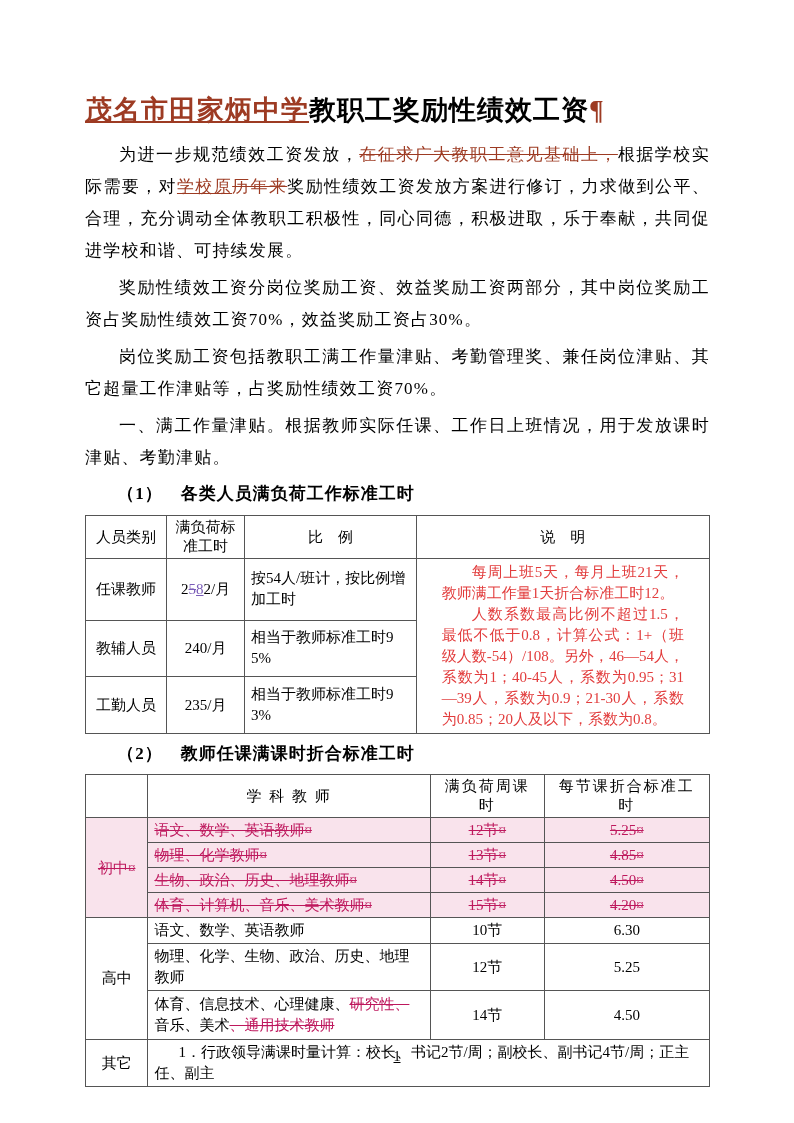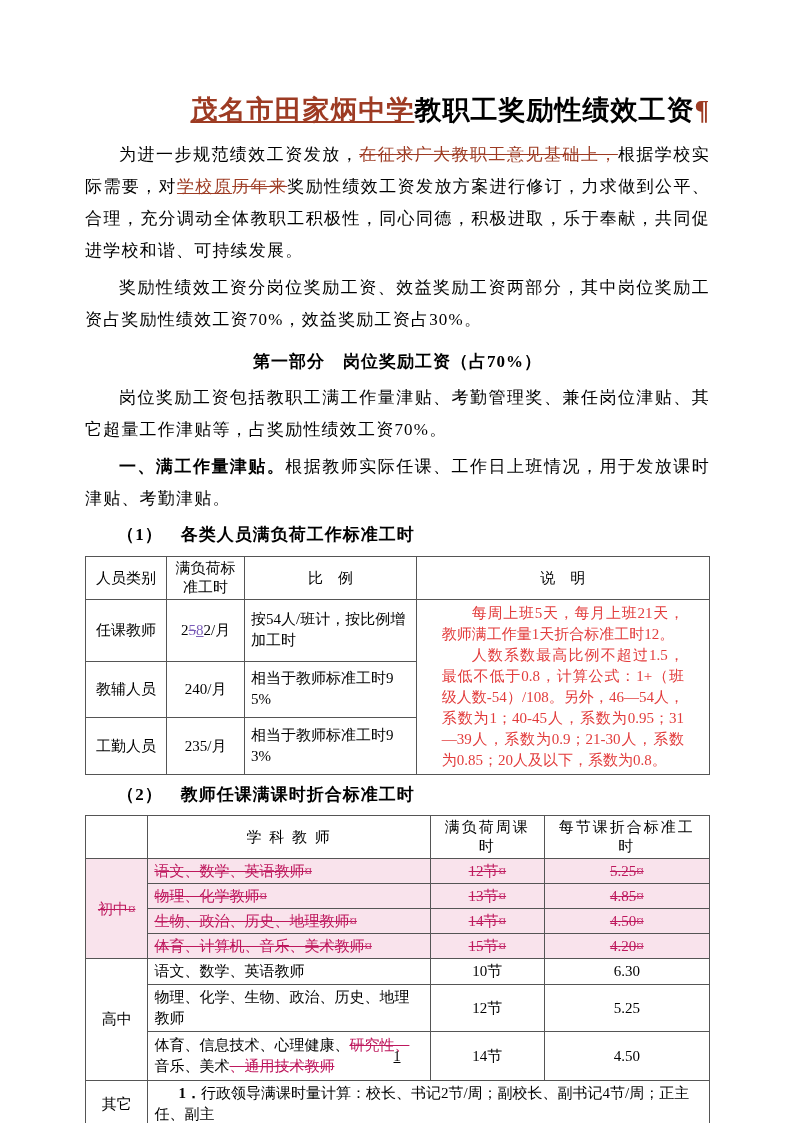--- a/index.html
+++ b/index.html
@@ -4,42 +4,42 @@
 <style>
   html,body{margin:0;padding:0;background:#e8e8e8;}
   .page{
     width:794px;height:1123px;margin:0 auto;background:#ffffff;
     box-sizing:border-box;padding:92px 84px 0 85px;position:relative;
     font-family:"Liberation Serif","DejaVu Serif",serif;color:#000;
     overflow:hidden;
   }
   
   .doc-title{
-    text-align:right;font-weight:bold;font-size:27px;line-height:37px;
+    text-align:left;font-weight:bold;font-size:27px;line-height:37px;
     margin:0 0 10px 0;letter-spacing:1px;
   }
   .ins-red{color:#9D3B23;text-decoration:underline;}
   .del-red{color:#9D3B23;text-decoration:line-through;}
   .pilcrow{color:#9D3B23;font-weight:bold;}
   
   .para{
     font-size:17px;line-height:32px;letter-spacing:1.2px;
     text-align:justify;text-indent:2em;margin:5px 0;
   }
   .heading-center{
     text-align:center;font-weight:bold;font-size:17px;line-height:27px;
     margin:12px 0 7px 0;letter-spacing:1px;
   }
   .sub-heading{
     font-weight:bold;font-size:17px;line-height:26px;margin:7px 0;
     letter-spacing:1px;
   }
   .indent-1{text-indent:2.2em;}
   .indent-2{text-indent:1.9em;}
-  .bold{font-weight:bold;}
+  .bold{font-weight:normal;}
   
   table{border-collapse:collapse;width:100%;table-layout:fixed;}
   td,th{border:1px solid #555;font-weight:normal;font-size:15px;
         padding:2px 6px;vertical-align:middle;word-break:break-all;}
   .t-center{text-align:center;}
   .t-left{text-align:left;}
   
   .table1{margin:8px 4px 2px 0;}
   .table1 .c1{width:13%;}
   .table1 .c2{width:12.5%;}
@@ -80,21 +80,20 @@
 <div class="page">
 
   <div class="doc-title">
     <div><span class="ins-red">茂名市田家炳中学</span><span>教职工奖励性绩效工资</span><span class="pilcrow">¶</span></div>
   </div>
 
   <p class="para"><span>为进一步规范绩效工资发放，</span><span class="del-red">在征求广大教职工意见基础上，</span><span>根据学校实际需要，对</span><span class="ins-red">学校原</span><span class="del-red">历年来</span><span>奖励性绩效工资发放方案进行修订，力求做到公平、合理，充分调动全体教职工积极性，同心同德，积极进取，乐于奉献，共同促进学校和谐、可持续发展。</span></p>
 
   <p class="para">奖励性绩效工资分岗位奖励工资、效益奖励工资两部分，其中岗位奖励工资占奖励性绩效工资70%，效益奖励工资占30%。</p>
 
-  <div class="heading-center">第一部分　岗位奖励工资（占70%）</div>
 
   <p class="para">岗位奖励工资包括教职工满工作量津贴、考勤管理奖、兼任岗位津贴、其它超量工作津贴等，占奖励性绩效工资70%。</p>
 
   <p class="para"><span class="bold">一、满工作量津贴。</span><span>根据教师实际任课、工作日上班情况，用于发放课时津贴、考勤津贴。</span></p>
 
   <div class="sub-heading indent-2">（1）　各类人员满负荷工作标准工时</div>
 
   <table class="table1">
     <colgroup>
         <col class="c1">

